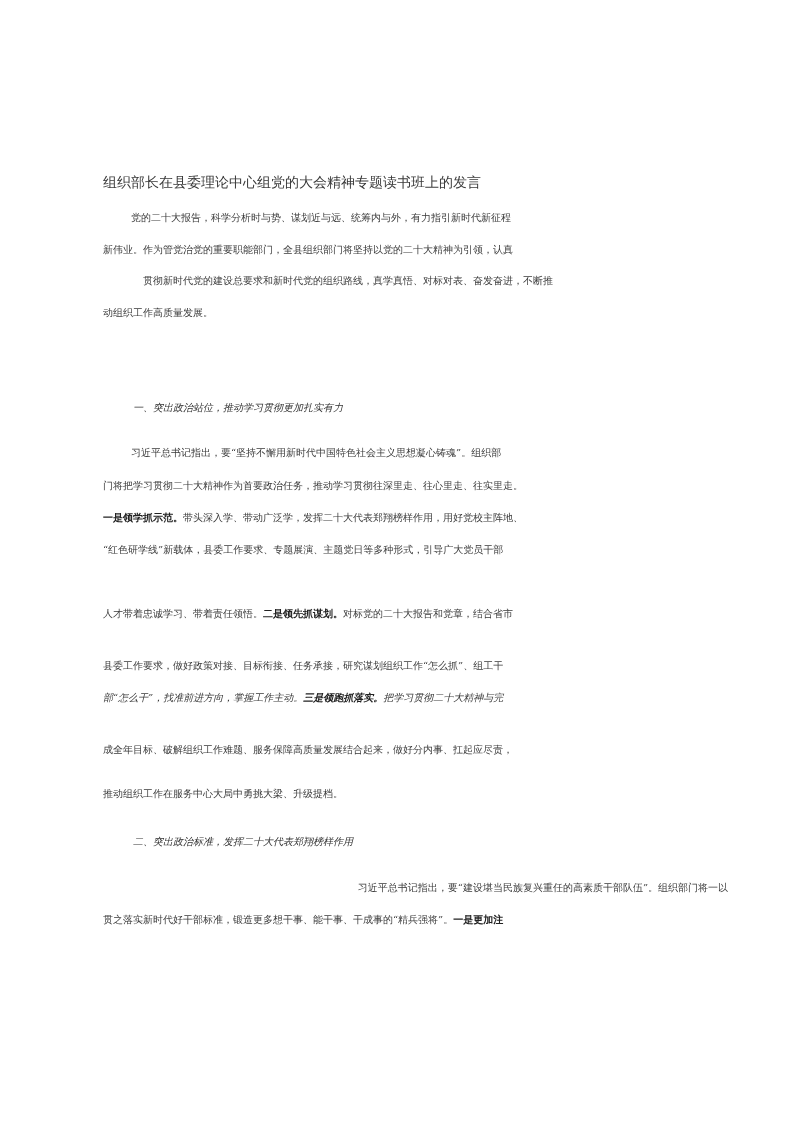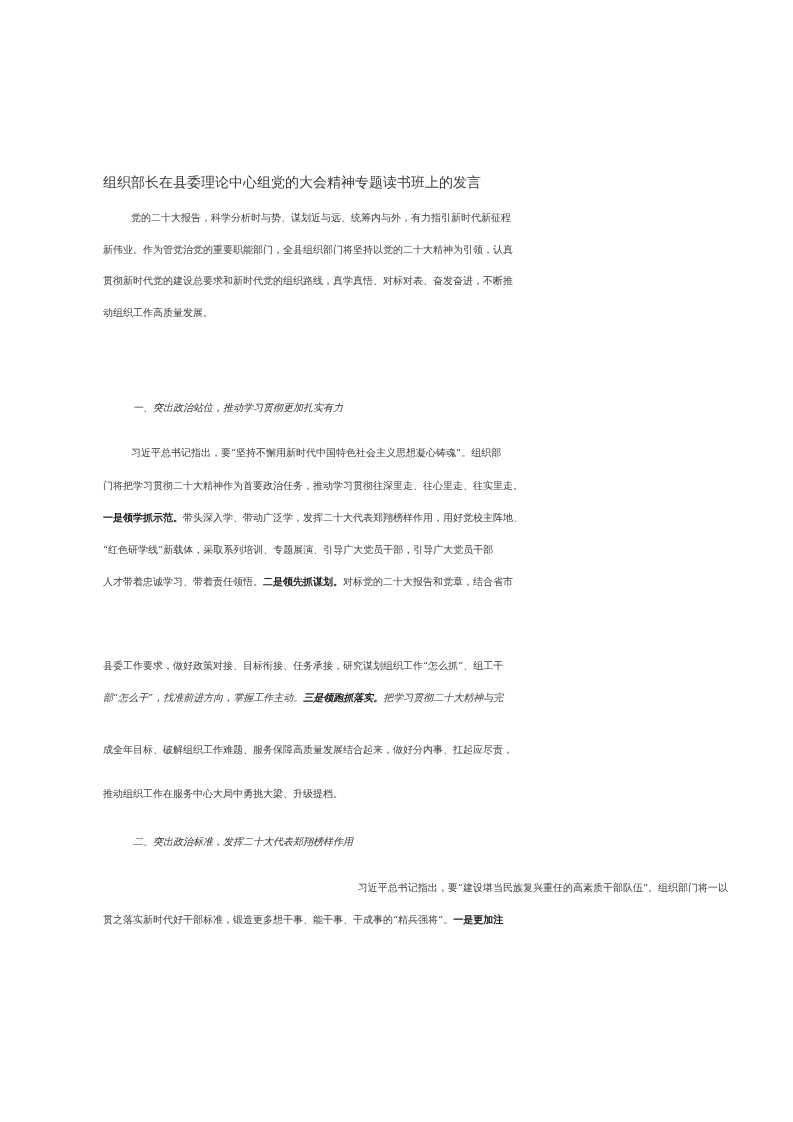--- a/index.html
+++ b/index.html
@@ -15,32 +15,32 @@
 </head>
 <body>
 
 <div class="page">
 
   <div class="line title" style="top:172px;">组织部长在县委理论中心组党的大会精神专题读书班上的发言</div>
 
   <div>
     <div class="line" style="top:208px; left:131px;">党的二十大报告，科学分析时与势、谋划近与远、统筹内与外，有力指引新时代新征程</div>
     <div class="line" style="top:240px;">新伟业。作为管党治党的重要职能部门，全县组织部门将坚持以党的二十大精神为引领，认真</div>
-    <div class="line" style="top:271px;">贯彻新时代党的建设总要求和新时代党的组织路线，真学真悟、对标对表、奋发奋进，不断推</div>
+    <div class="line" style="top:271px;margin-left:40px;">贯彻新时代党的建设总要求和新时代党的组织路线，真学真悟、对标对表、奋发奋进，不断推</div>
     <div class="line" style="top:303px;">动组织工作高质量发展。</div>
   </div>
 
   <div class="line heading" style="top:398px; left:133px;">一、突出政治站位，推动学习贯彻更加扎实有力</div>
 
   <div>
     <div class="line" style="top:443px; left:131px;"><span>习近平总书记指出，要“坚持不懈用新时代中国特色社会主义思想凝心铸魂”。组织部</span></div>
     <div class="line" style="top:476px;"><span>门将把学习贯彻二十大精神作为首要政治任务，推动学习贯彻往深里走、往心里走、往实里走。</span></div>
     <div class="line" style="top:508px;"><b>一是领学抓示范。</b><span>带头深入学、带动广泛学，发挥二十大代表郑翔榜样作用，用好党校主阵地、</span></div>
-    <div class="line" style="top:540px;"><span>“红色研学线”新载体，采取系列培训、专题展演、引导广大党员干部，引导广大党员干部</span></div>
-    <div class="line" style="top:572px;"><span>人才带着忠诚学习、带着责任领悟。</span><b>二是领先抓谋划。</b><span>对标党的二十大报告和党章，结合省市</span></div>
+    <div class="line" style="top:540px;"><span>“红色研学线”新载体，县委工作要求、专题展演、主题党日等多种形式，引导广大党员干部</span></div>
+    <div class="line" style="top:604px;"><span>人才带着忠诚学习、带着责任领悟。</span><b>二是领先抓谋划。</b><span>对标党的二十大报告和党章，结合省市</span></div>
     <div class="line" style="top:656px;"><span>县委工作要求，做好政策对接、目标衔接、任务承接，研究谋划组织工作“怎么抓”、组工干</span></div>
     <div class="line" style="top:688px;font-style:italic;"><span>部“怎么干”，找准前进方向，掌握工作主动。</span><b>三是领跑抓落实。</b><span>把学习贯彻二十大精神与完</span></div>
     <div class="line" style="top:740px;"><span>成全年目标、破解组织工作难题、服务保障高质量发展结合起来，做好分内事、扛起应尽责，</span></div>
     <div class="line" style="top:784px;"><span>推动组织工作在服务中心大局中勇挑大梁、升级提档。</span></div>
   </div>
 
   <div class="line heading" style="top:832px; left:133px;">二、突出政治标准，发挥二十大代表郑翔榜样作用</div>
 
   <div>
     <div class="line" style="top:878px; left:128px;text-align:right;"><span>习近平总书记指出，要“建设堪当民族复兴重任的高素质干部队伍”。组织部门将一以</span></div>

